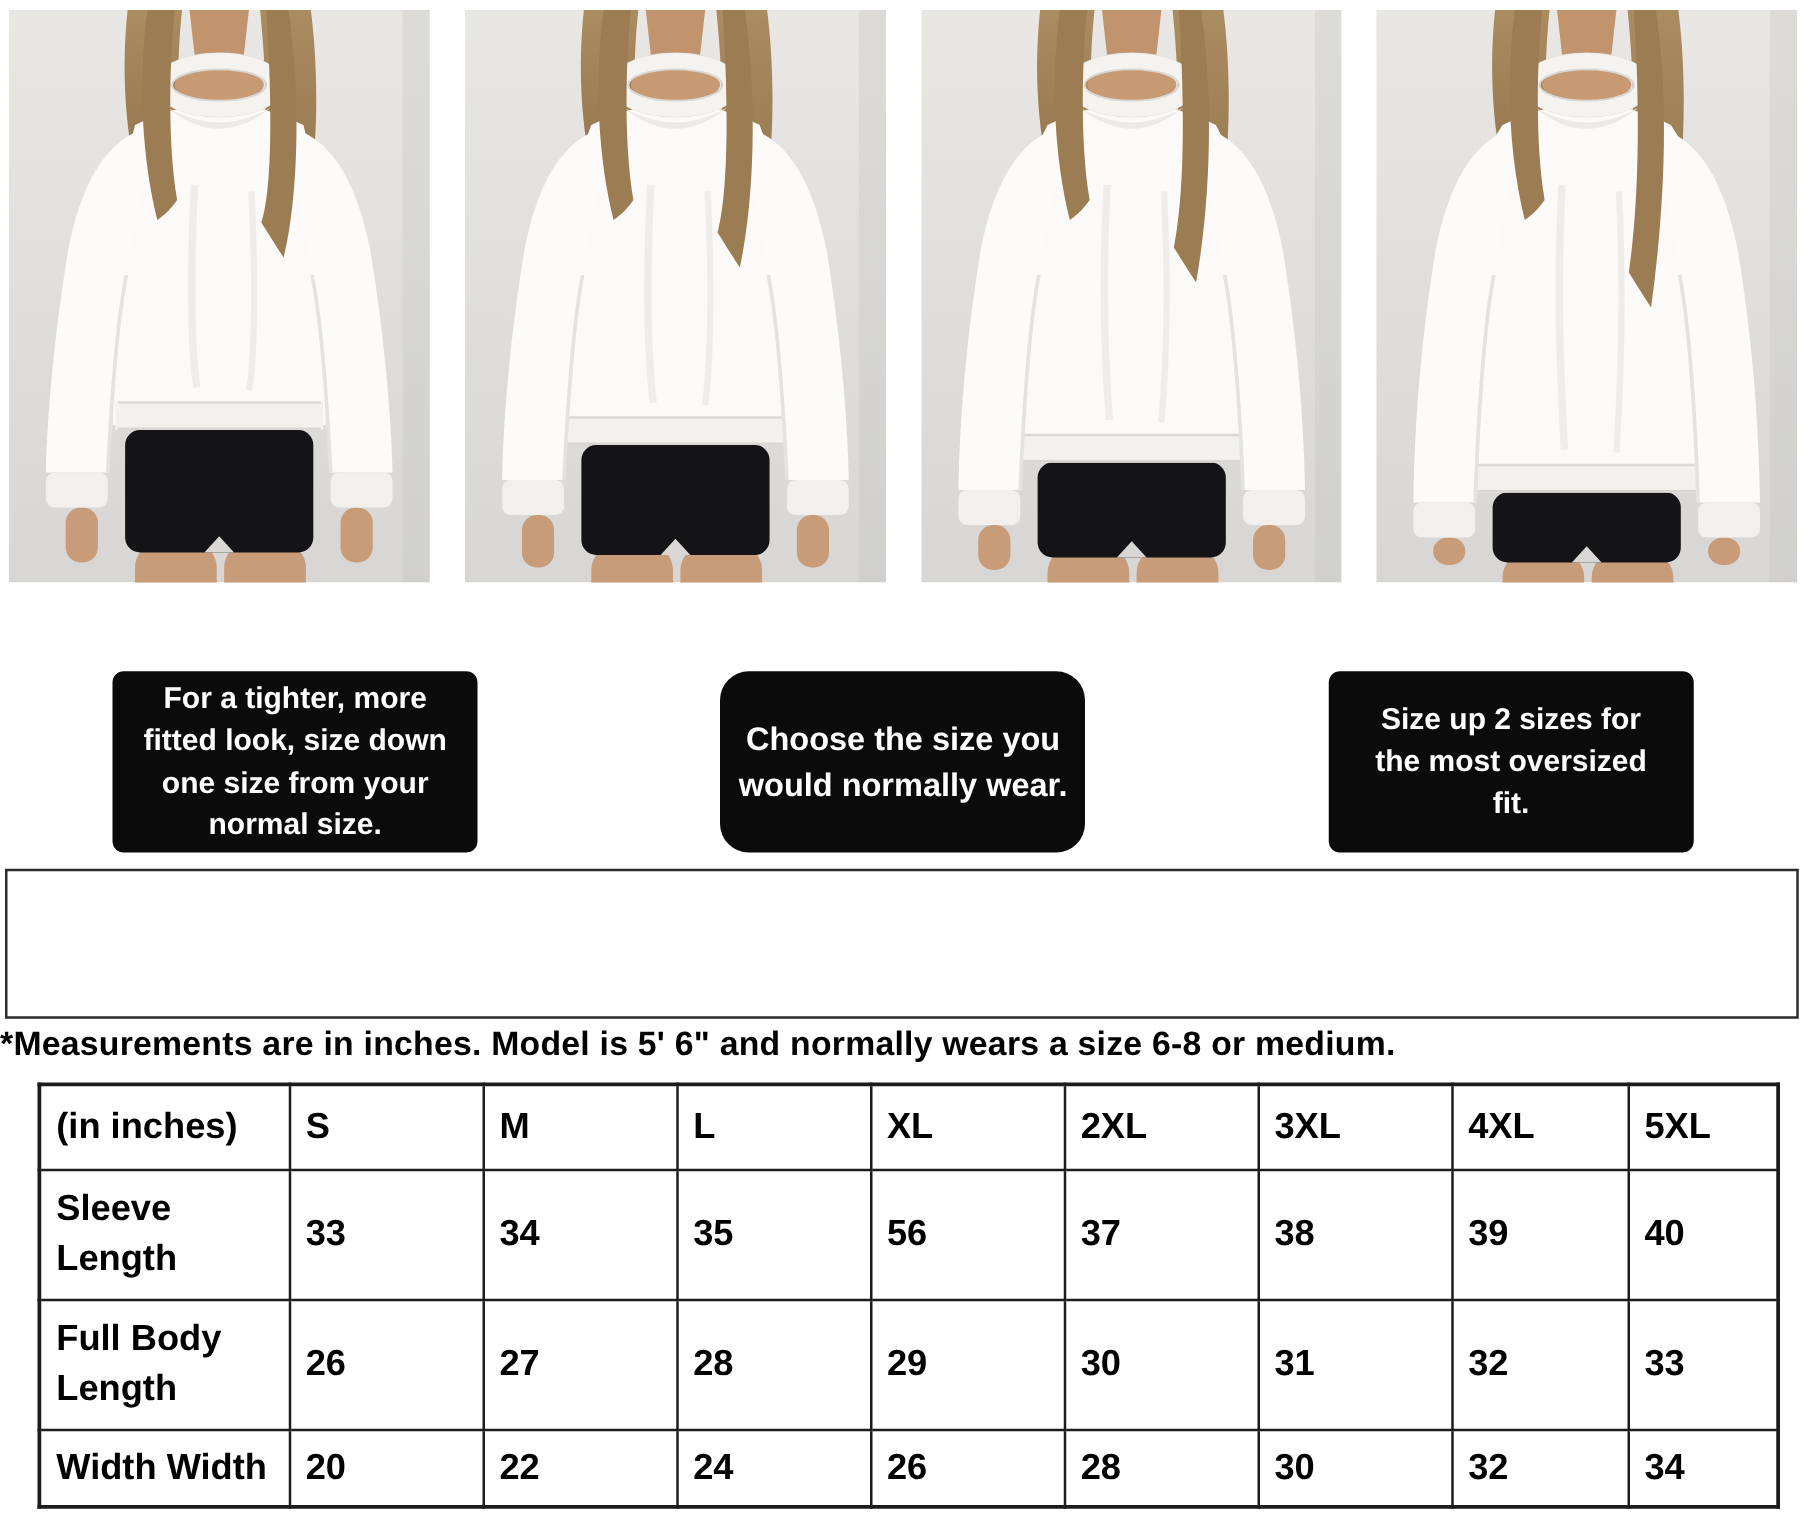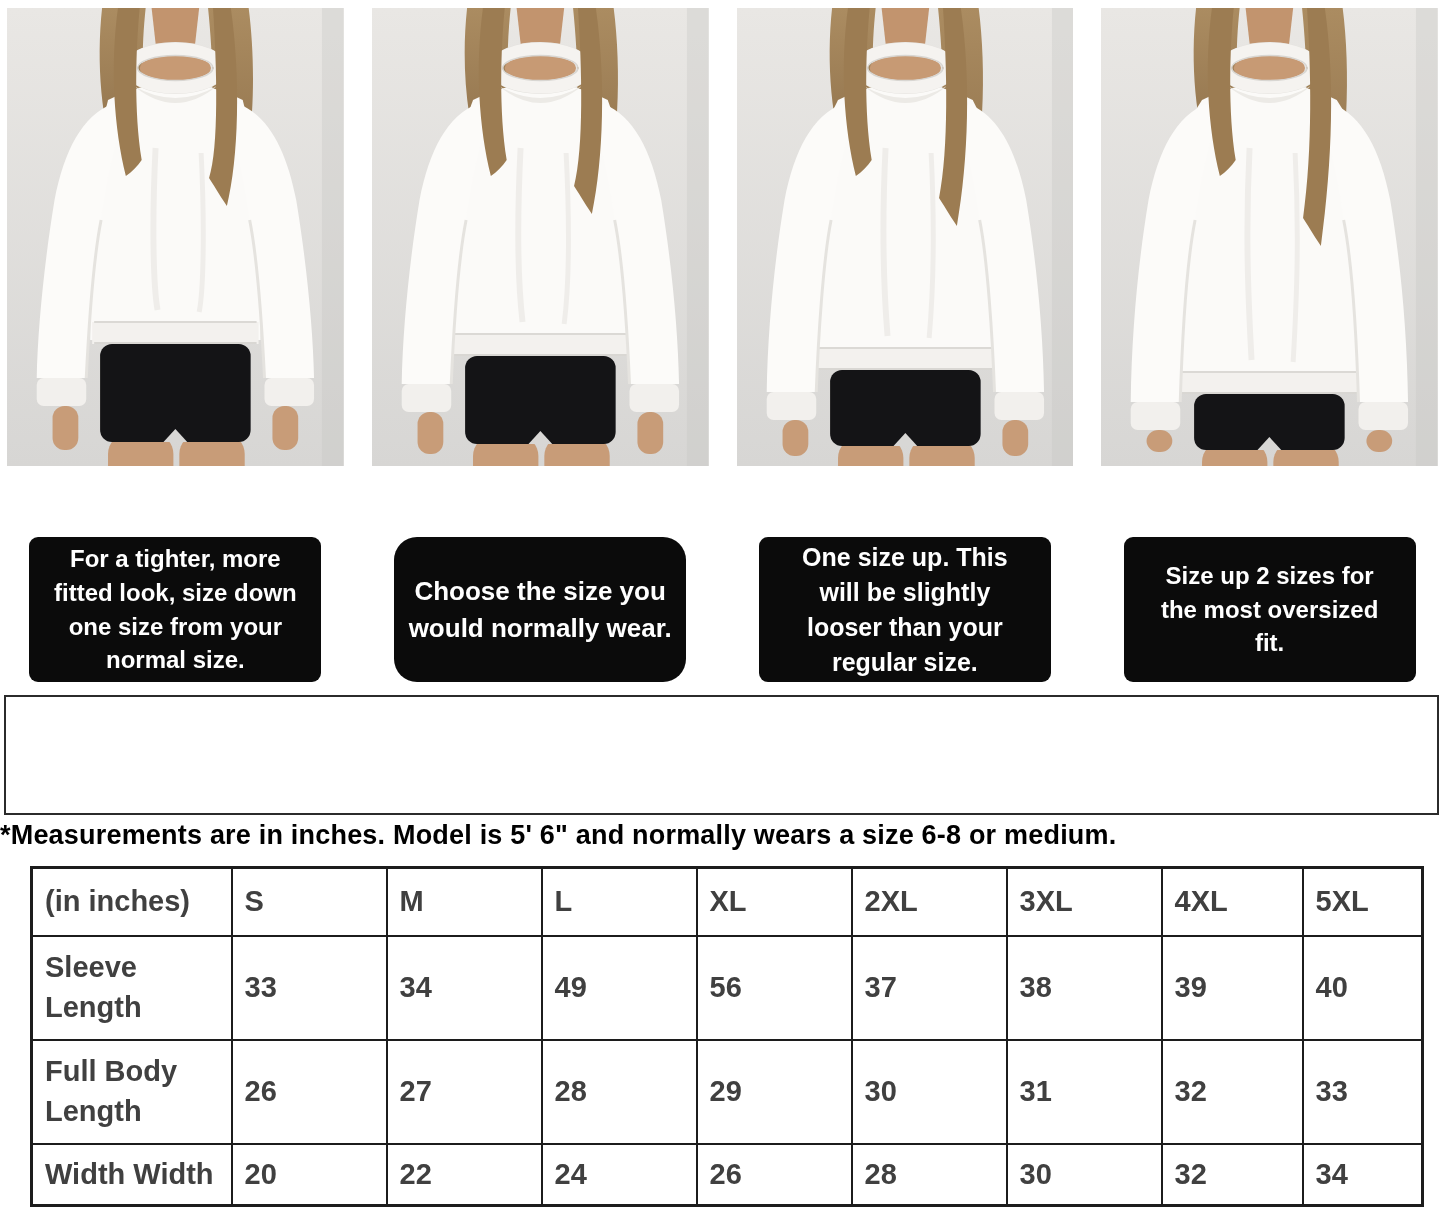--- a/index.html
+++ b/index.html
@@ -72,21 +72,21 @@
     border: 3px solid #1c1c1c;
   }
   .size-table th, .size-table td {
     border: 2px solid #1c1c1c;
     font-size: 29px;
     font-weight: bold;
     text-align: left;
     vertical-align: middle;
     padding: 4px 8px 4px 12px;
     line-height: 1.35;
-    color: #404040;
+    color: #000000;
   }
   .size-table thead tr { height: 68px; }
   .size-table tbody tr:nth-child(1) { height: 104px; }
   .size-table tbody tr:nth-child(2) { height: 104px; }
   .size-table tbody tr:nth-child(3) { height: 62px; }
 </style>
 </head>
 <body>
 
 <div class="page">
@@ -275,25 +275,20 @@
       <div class="caption-box c0">
         <span>For a tighter, more fitted look, size down one size from your normal size.</span>
       </div>
     </div>
     <div class="caption-cell">
       <div class="caption-box c1">
         <span>Choose the size you would normally wear.</span>
       </div>
     </div>
     <div class="caption-cell">
-      <div class="caption-box c2">
-        <span>One size up. This will be slightly looser than your regular size.</span>
-      </div>
-    </div>
-    <div class="caption-cell">
       <div class="caption-box c3">
         <span>Size up 2 sizes for the most oversized fit.</span>
       </div>
     </div>
   </div>
 
   <div class="blank-panel"></div>
 
   <p class="note">*Measurements are in inches. Model is 5' 6" and normally wears a size 6-8 or medium.</p>
 
@@ -320,21 +315,21 @@
           <th>3XL</th>
           <th>4XL</th>
           <th>5XL</th>
         </tr>
     </thead>
     <tbody>
         <tr>
           <th>Sleeve Length</th>
           <td>33</td>
           <td>34</td>
-          <td>49</td>
+          <td>35</td>
           <td>56</td>
           <td>37</td>
           <td>38</td>
           <td>39</td>
           <td>40</td>
         </tr>
         <tr>
           <th>Full Body Length</th>
           <td>26</td>
           <td>27</td>

